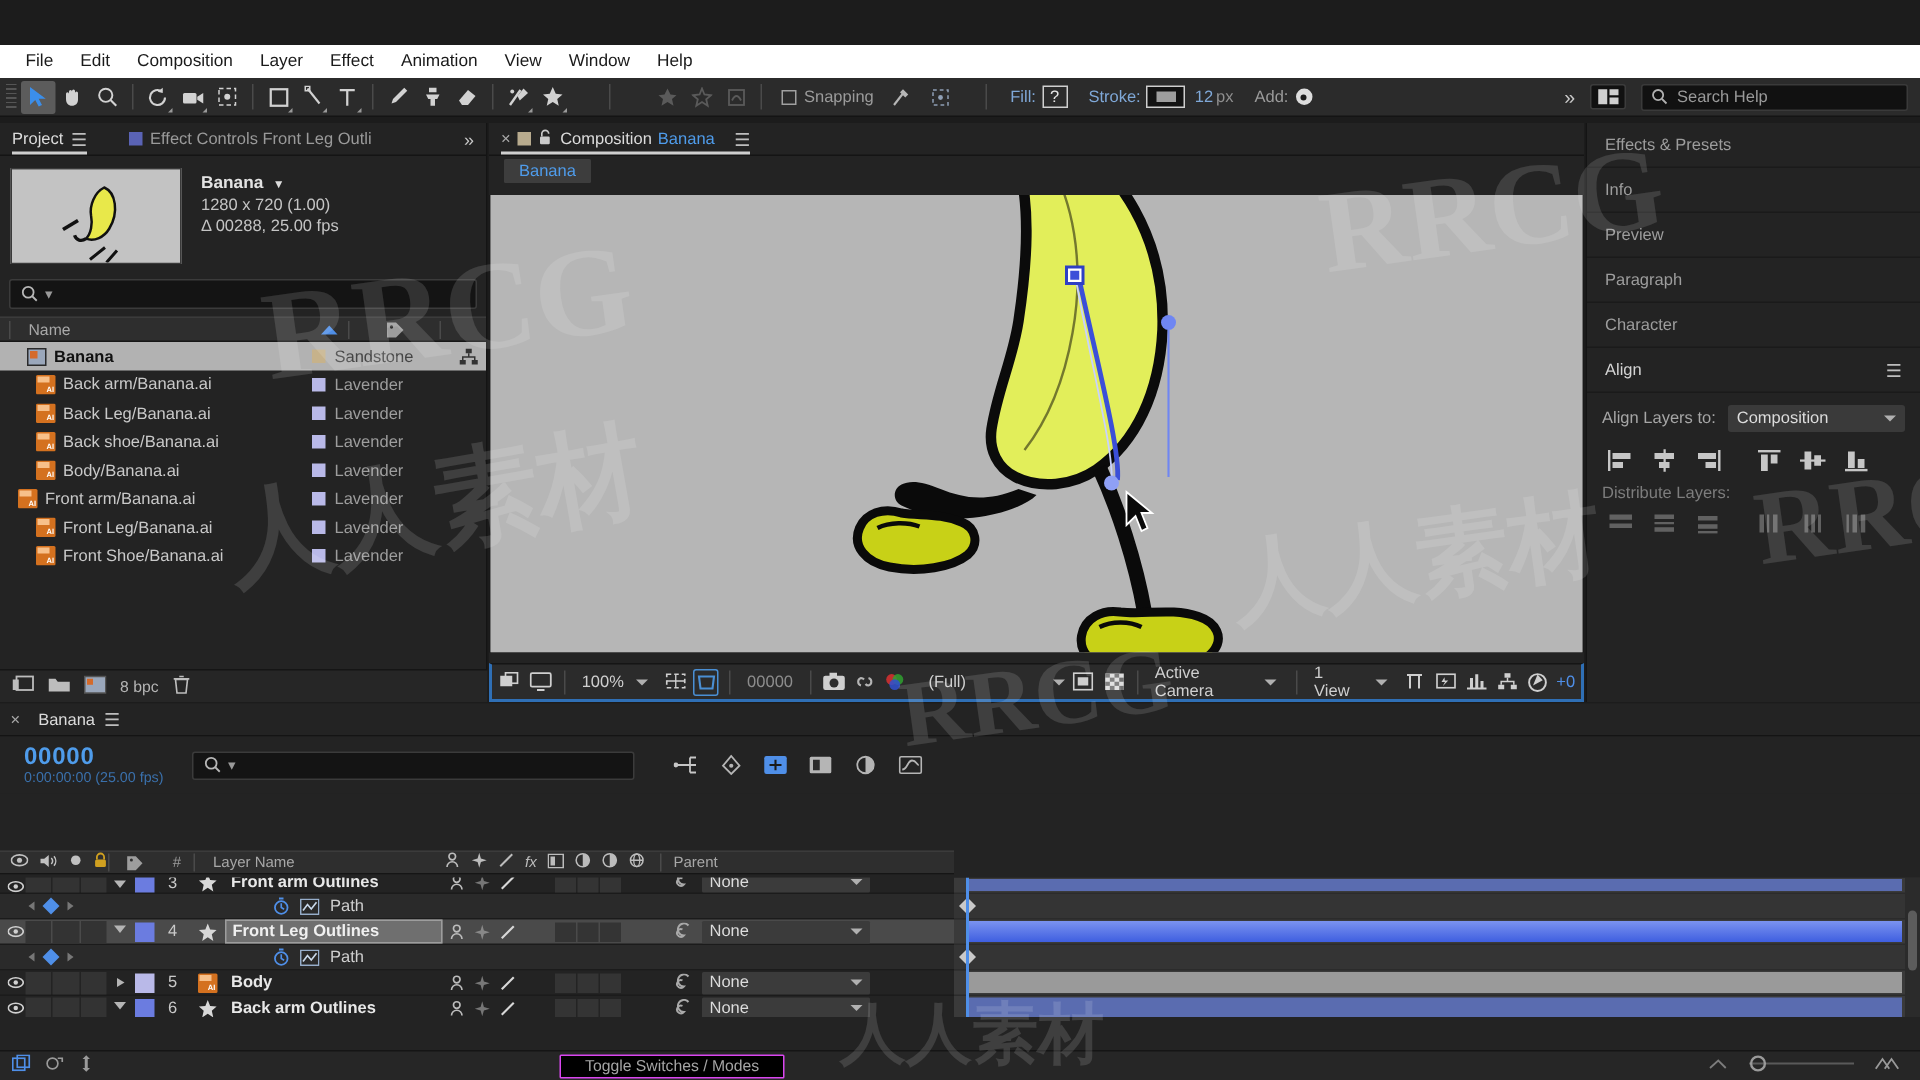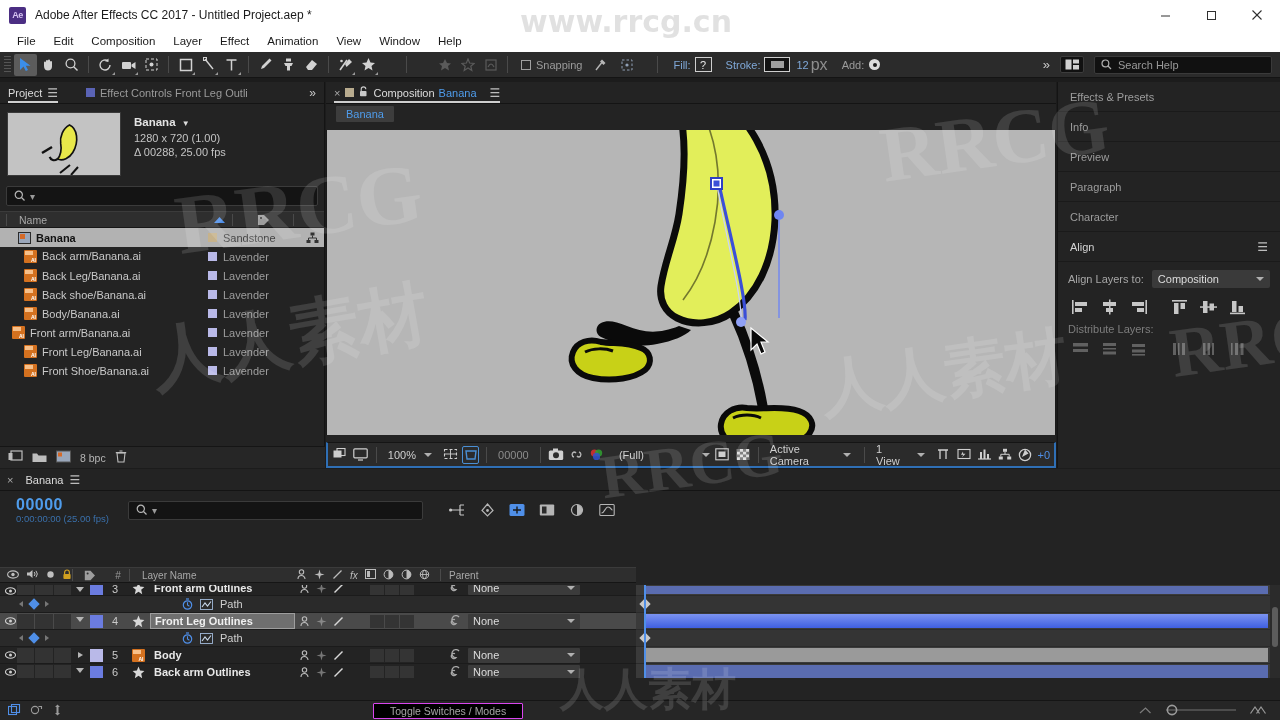--- a/index.html
+++ b/index.html
@@ -56,21 +56,21 @@
   .tsep { width: 1px; height: 17px; background: #4a4a4a; margin: 0 5px; }
   .snap-box { width: 10px; height: 10px; border: 1px solid #a0a0a0; margin-right: 5px; }
   .tb-label { color: #9b9b9b; font-size: 11px; }
   .fill-label, .stroke-label { color: #7fa8d8; font-size: 11px; margin-right: 4px; }
   .fill-sw { width: 17px; height: 15px; border: 1px solid #cfcfcf; background: #2b2b2b;
              display:flex; align-items:center; justify-content:center; color:#e6e6e6; font-size:11px;}
   .stroke-sw { width: 26px; height: 15px; border: 1px solid #cfcfcf; background: #131313;
                display: flex; align-items: center; justify-content: center; }
   .stroke-sw i { width: 13px; height: 7px; background: #9e9e9e; display:block; }
   .px-val { color: #7fa8d8; font-size: 11px; margin-left: 6px; }
-  .px-unit { color: #8e8e8e; font-size: 16px; margin-left: 2px; }
+  .px-unit { color: #8e8e8e; font-size: 11px; margin-left: 2px; }
   .add-label { color: #9b9b9b; margin-left: 14px; }
   .add-dot { width: 11px; height: 11px; border-radius: 50%; background: #ddd; margin-left: 5px;
              display:flex; align-items:center; justify-content:center; }
   .add-dot i { width: 4px; height: 4px; background: #1c1c1c; border-radius: 50%; }
   .chevrons { color: #c9c9c9; font-size: 13px; margin-left: auto; margin-right: 10px; }
   .ws-btn { width: 24px; height: 17px; background: #111; border: 1px solid #3c3c3c; border-radius: 2px;
             display:flex; align-items:center; justify-content:center; gap:1px; margin-right:10px;}
   .searchhelp { width: 178px; height: 18px; background: #111; border: 1px solid #3a3a3a;
                 border-radius: 2px; display: flex; align-items: center; padding-left: 6px;
                 margin-right: 8px; color: #9a9a9a; gap: 6px; }
@@ -258,43 +258,20 @@
   .wm { position: absolute; pointer-events: none; color: rgba(255,255,255,0.13);
         font-weight: bold; font-family: "Liberation Serif", serif; z-index: 50; }
   .wm2 { position: absolute; pointer-events: none; color: rgba(120,120,120,0.22);
          font-weight: bold; font-family: "DejaVu Sans", sans-serif; z-index: 50; }
 </style>
 </head>
 <body>
 
 <div id="app">
 
-  <div class="titlebar">
-    <div class="ae-logo">Ae</div>
-    <div class="title-text">Adobe After Effects CC 2017 - Untitled Project.aep *</div>
-    <div class="win-ctrls">
-      <div class="win-btn">
-        <svg width="11" height="11" viewBox="0 0 11 11">
-            <line x1="1" y1="6" x2="10" y2="6" stroke="#303030" stroke-width="1"></line>
-          </svg>
-      </div>
-      <div class="win-btn">
-        <svg width="11" height="11" viewBox="0 0 11 11">
-            <rect x="1.5" y="1.5" width="8" height="8" fill="none" stroke="#303030" stroke-width="1"></rect>
-          </svg>
-      </div>
-      <div class="win-btn">
-        <svg width="12" height="12" viewBox="0 0 12 12">
-            <line x1="1.5" y1="1.5" x2="10.5" y2="10.5" stroke="#303030" stroke-width="1.1"></line>
-            <line x1="10.5" y1="1.5" x2="1.5" y2="10.5" stroke="#303030" stroke-width="1.1"></line>
-          </svg>
-      </div>
-    </div>
-  </div>
-  <div class="wm2" style="left:520px; top:4px; font-size:30px;">www.rrcg.cn</div>
 
   <div class="menubar">
     <div class="menu-item">File</div>
     <div class="menu-item">Edit</div>
     <div class="menu-item">Composition</div>
     <div class="menu-item">Layer</div>
     <div class="menu-item">Effect</div>
     <div class="menu-item">Animation</div>
     <div class="menu-item">View</div>
     <div class="menu-item">Window</div>

